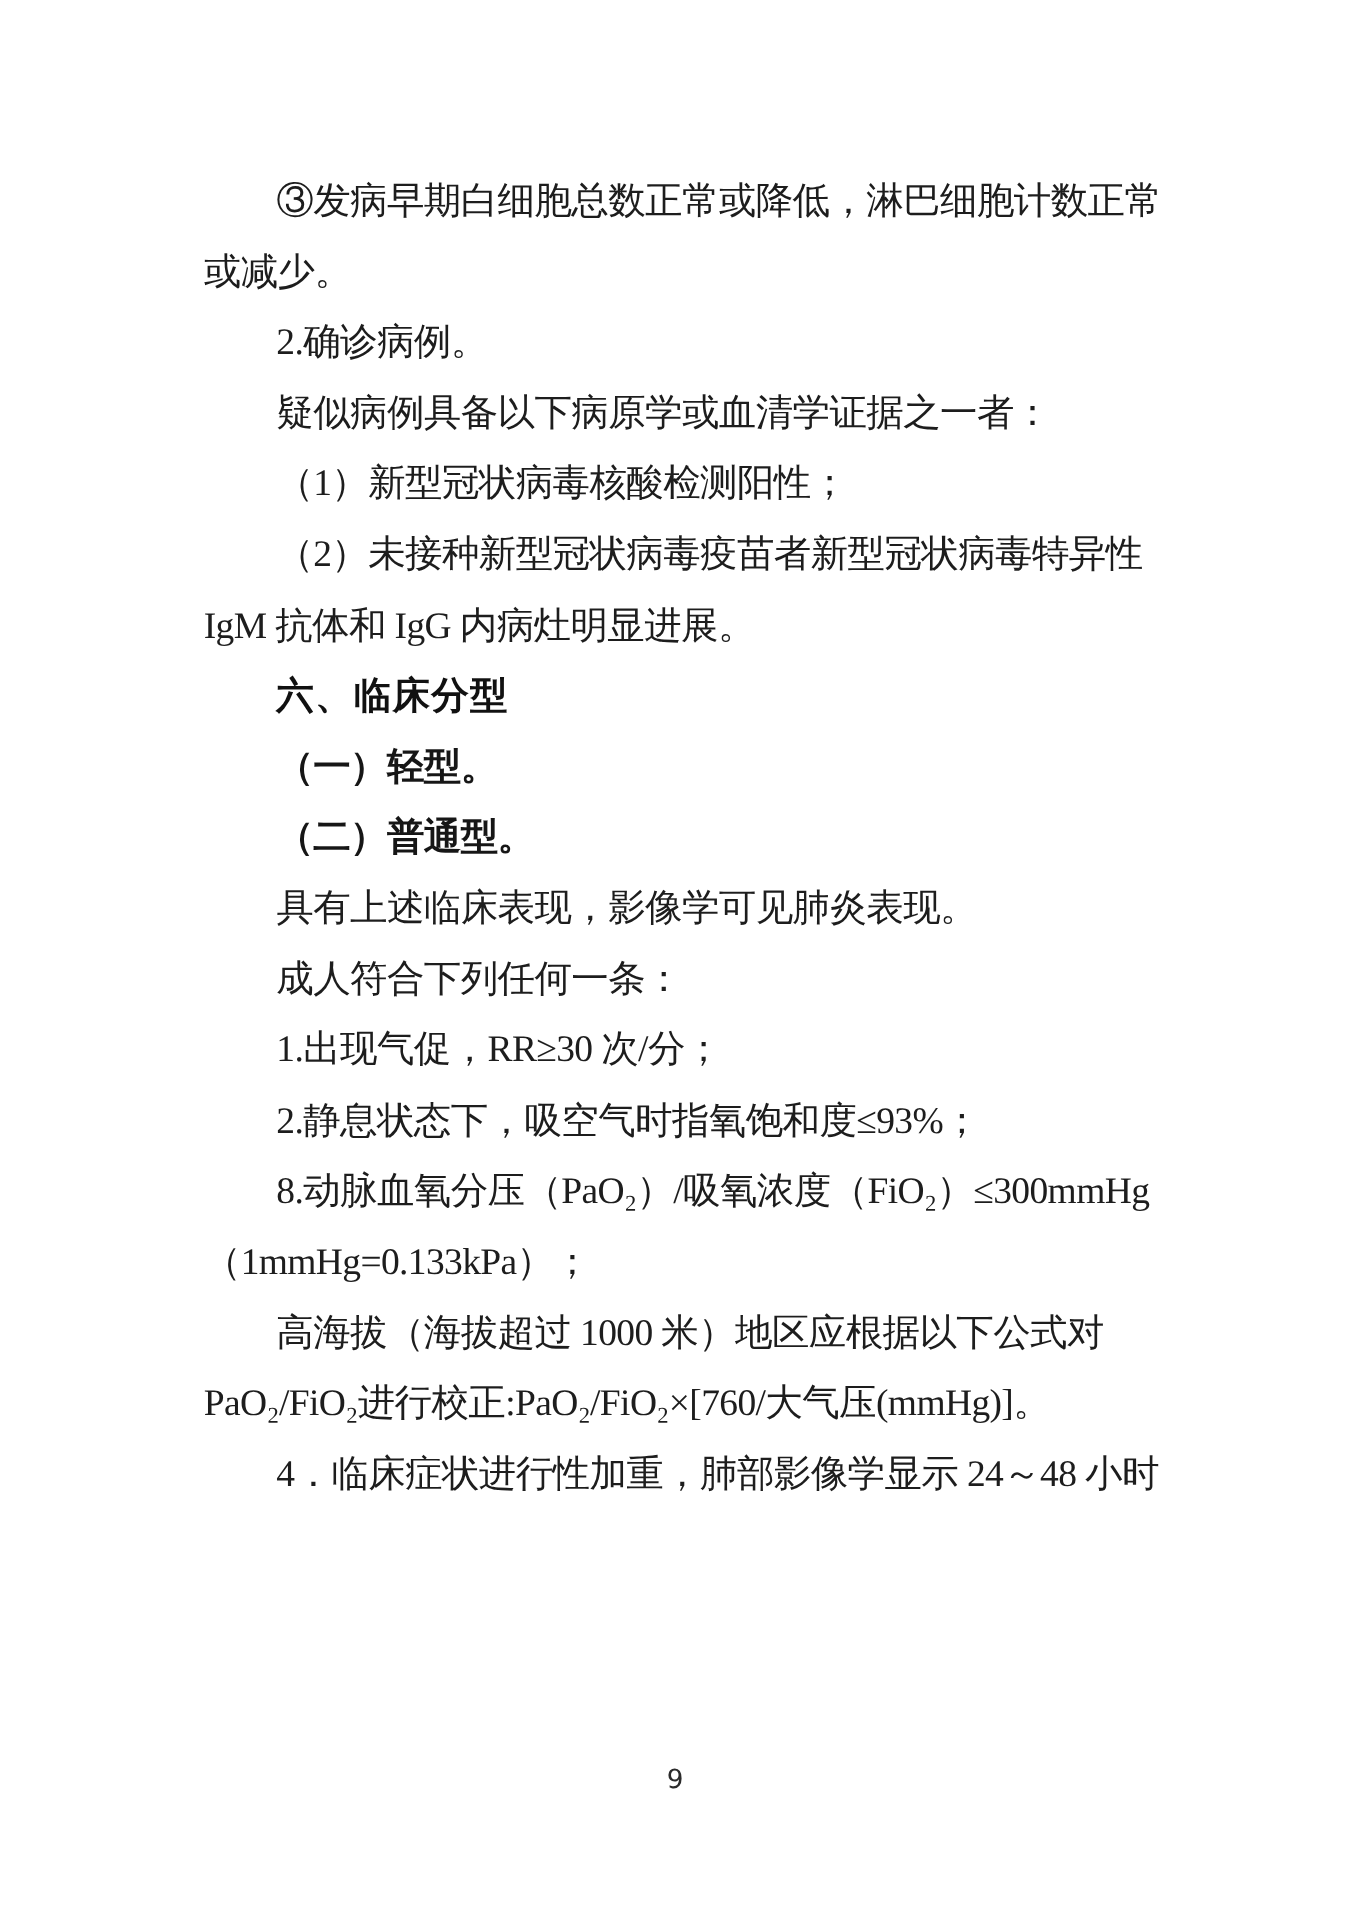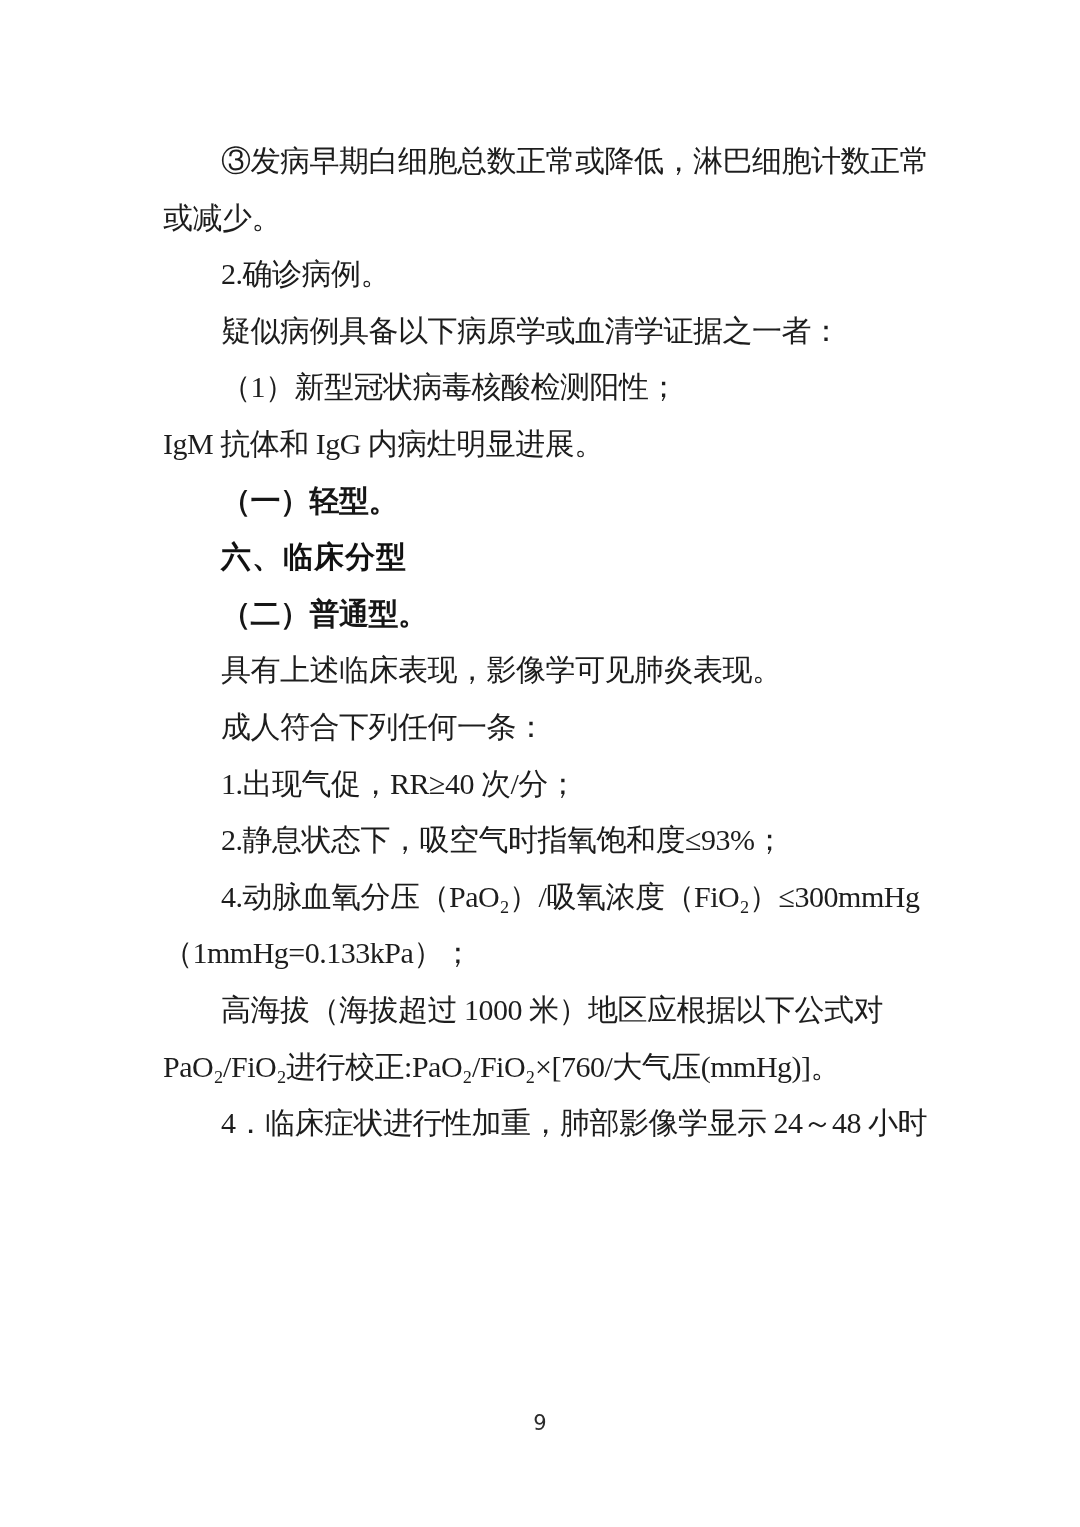--- a/index.html
+++ b/index.html
@@ -54,33 +54,34 @@
 </head>
 <body>
 
 <div class="page">
 
   <p class="line indent">③发病早期白细胞总数正常或降低，淋巴细胞计数正常</p>
   <p class="line">或减少。</p>
   <p class="line indent">2.确诊病例。</p>
   <p class="line indent">疑似病例具备以下病原学或血清学证据之一者：</p>
   <p class="line indent">（1）新型冠状病毒核酸检测阳性；</p>
+  <p class="line indent">（2）未接种新型冠状病毒疫苗者新型冠状病毒特异性</p>
   <p class="line">IgM 抗体和 IgG 内病灶明显进展。</p>
 
+  <p class="line indent heading">六、临床分型</p>
+
   <p class="line indent subheading">（一）轻型。</p>
-
-  <p class="line indent heading">六、临床分型</p>
 
   <p class="line indent subheading">（二）普通型。</p>
   <p class="line indent">具有上述临床表现，影像学可见肺炎表现。</p>
 
   <p class="line indent">成人符合下列任何一条：</p>
-  <p class="line indent">1.出现气促，RR≥40 次/分；</p>
+  <p class="line indent">1.出现气促，RR≥30 次/分；</p>
   <p class="line indent">2.静息状态下，吸空气时指氧饱和度≤93%；</p>
-  <p class="line indent">4.动脉血氧分压（PaO₂）/吸氧浓度（FiO₂）≤300mmHg</p>
+  <p class="line indent">8.动脉血氧分压（PaO₂）/吸氧浓度（FiO₂）≤300mmHg</p>
   <p class="line">（1mmHg=0.133kPa）；</p>
   <p class="line indent">高海拔（海拔超过 1000 米）地区应根据以下公式对</p>
   <p class="line">PaO₂/FiO₂进行校正:PaO₂/FiO₂×[760/大气压(mmHg)]。</p>
   <p class="line indent">4．临床症状进行性加重，肺部影像学显示 24～48 小时</p>
 
   <div class="footer">
     <span>9</span>
   </div>
 
 </div>

